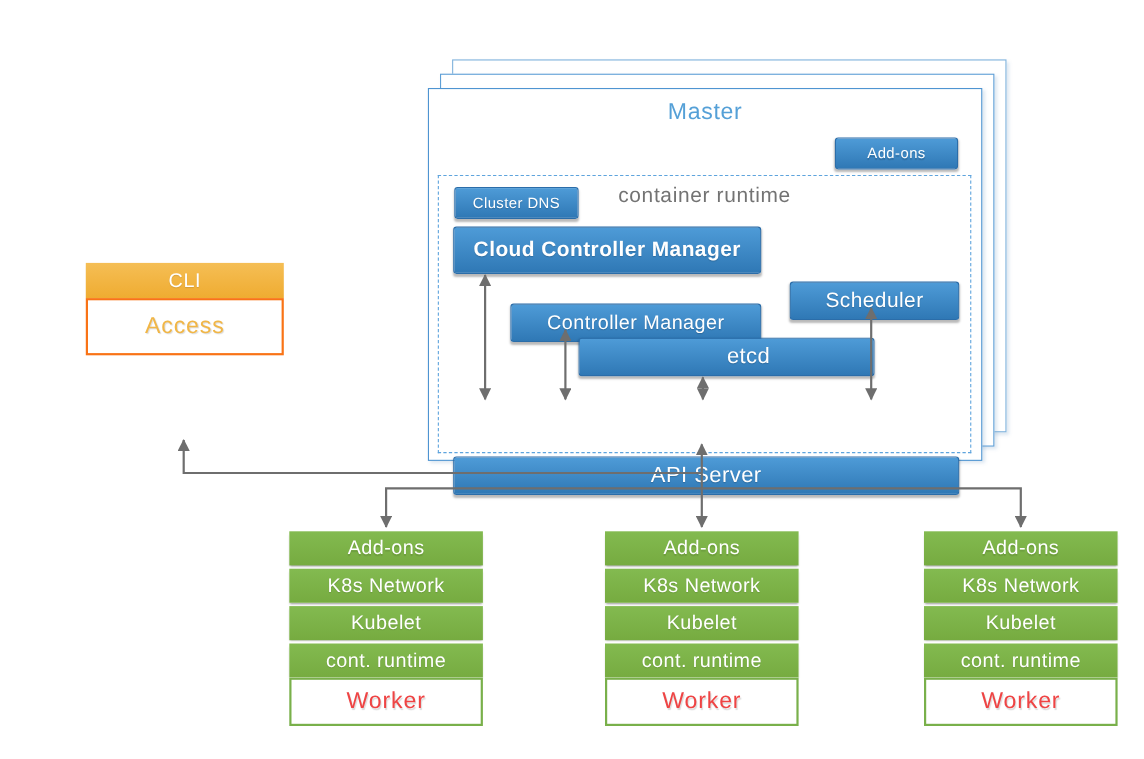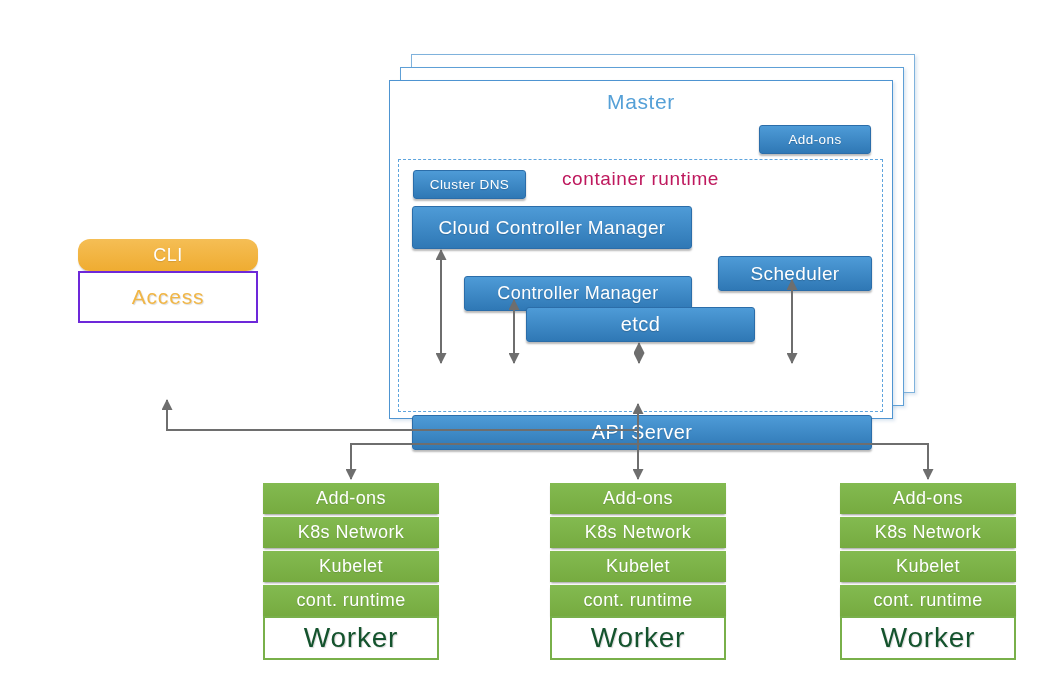--- a/index.html
+++ b/index.html
@@ -10,59 +10,59 @@
   
   .master-layer{position:absolute;width:502px;height:337px;background:#ffffff;
       border:1.5px solid #6FA9D9;box-shadow:2px 2px 3px rgba(120,160,200,.25);}
   .master-layer.l2{left:411px;top:54px;border-color:#7FB2DC;}
   .master-layer.l1{left:400px;top:67px;border-color:#5E9FD6;}
   .master-box{position:absolute;left:389px;top:80px;width:502px;height:337px;
       background:#ffffff;border:1.5px solid #4E94D1;box-shadow:2px 2px 3px rgba(120,160,200,.25);}
   .master-title{position:absolute;left:0;right:0;top:9px;text-align:center;
       color:#55A0D7;font-size:21px;letter-spacing:.6px;}
   .runtime-title{position:absolute;left:0;right:0;top:8px;text-align:center;
-      color:#be185d;font-size:19px;letter-spacing:.6px;}
+      color:#737373;font-size:19px;letter-spacing:.6px;}
   .dashed-box{position:absolute;left:8px;top:78px;width:483px;height:251px;
       border:1.5px dashed #5EA4DD;background:transparent;}
 
   
   .bluebox{position:absolute;display:flex;align-items:center;justify-content:center;
       background:linear-gradient(180deg,#4E9BD7 0%,#2F78B5 100%);
       border:1px solid #2B6DA9;border-radius:3px;color:#ffffff;
       box-shadow:0 2px 2px rgba(0,0,0,.28);text-shadow:0 1px 1px rgba(0,0,0,.18);
       letter-spacing:.4px;}
   .badge-dns{left:23px;top:44px;width:111px;height:27px;font-size:13.5px;margin-top:45px;}
   .badge-addons{left:369px;top:44px;width:110px;height:27px;font-size:13.5px;}
-  .node-ccm{left:13px;top:46px;width:278px;height:41px;font-size:19px;}
+  .node-ccm{left:13px;top:46px;width:278px;height:41px;font-size:19px;font-weight:bold;}
   .node-cm{left:65px;top:116px;width:226px;height:33px;font-size:18px;}
   .node-sched{left:319px;top:96px;width:152px;height:33px;font-size:19px;}
-  .node-etcd{left:127px;top:147px;width:227px;height:33px;font-size:20px;}
+  .node-etcd{left:127px;top:147px;width:227px;height:33px;font-size:20px;padding-left:40px;}
   .node-api{left:13px;top:209px;width:458px;height:33px;font-size:20px;margin-top:46px;}
 
   
   .access-stack{position:absolute;left:78px;top:239px;width:180px;}
   .access-row{height:32px;margin-bottom:4px;display:flex;align-items:center;justify-content:center;
       background:linear-gradient(180deg,#F5BE55 0%,#EFAC31 100%);
-      border-radius:12px;color:#ffffff;font-size:18px;letter-spacing:.5px;
+      border-radius:0;color:#ffffff;font-size:18px;letter-spacing:.5px;
       box-shadow:0 2px 2px -1px rgba(0,0,0,.3);text-shadow:0 1px 1px rgba(0,0,0,.12);}
   .access-base{height:48px;display:flex;align-items:center;justify-content:center;
-      background:#ffffff;border:2px solid #6d28d9;margin-top:-4px;
+      background:#ffffff;border:2px solid #f97316;margin-top:-4px;
       color:#F1B646;font-size:21px;letter-spacing:.8px;
       text-shadow:1px 1px 1px rgba(0,0,0,.15);}
 
   
   .worker-stack{position:absolute;top:483px;width:176px;}
   .ws-left{left:263px;} .ws-mid{left:550px;} .ws-right{left:840px;}
   .worker-row{height:31px;margin-bottom:3px;display:flex;align-items:center;justify-content:center;
       background:linear-gradient(180deg,#83BA50 0%,#76AB40 100%);
       color:#ffffff;font-size:18px;letter-spacing:.4px;
       box-shadow:0 2px 2px -1px rgba(0,0,0,.4);text-shadow:0 1px 1px rgba(0,0,0,.12);}
   .worker-base{height:40px;display:flex;align-items:center;justify-content:center;
       background:#ffffff;border:2px solid #79B04A;margin-top:-3px;
-      color:#14532d;font-size:28px;letter-spacing:.8px;
+      color:#ef4444;font-size:21px;letter-spacing:.8px;
       text-shadow:1px 1px 1px rgba(0,0,0,.15);}
 
   
   .wires{position:absolute;left:0;top:0;width:1040px;height:690px;pointer-events:none;z-index:5;}
 </style>
 </head>
 <body>
 
 <div class="canvas">
 

